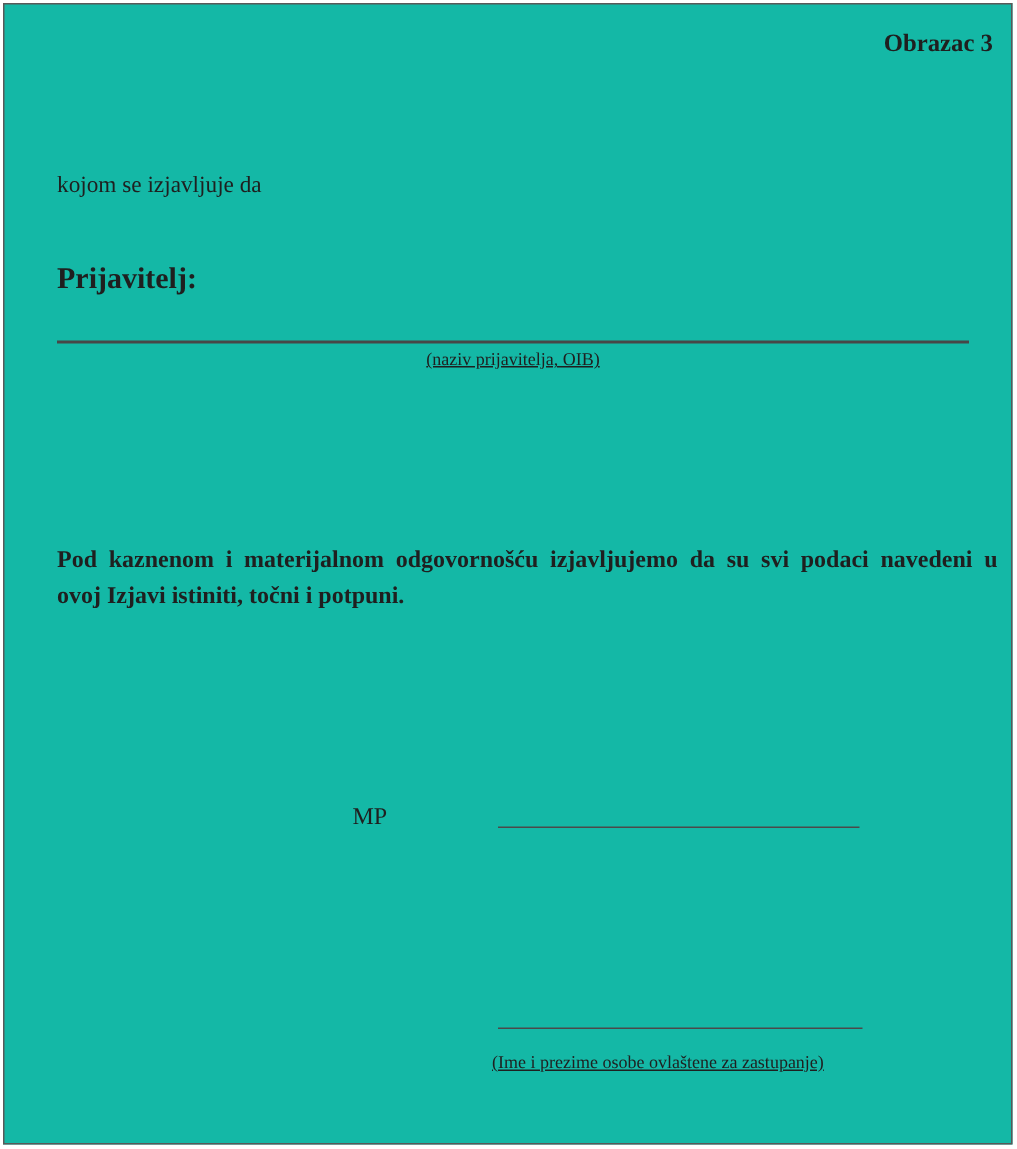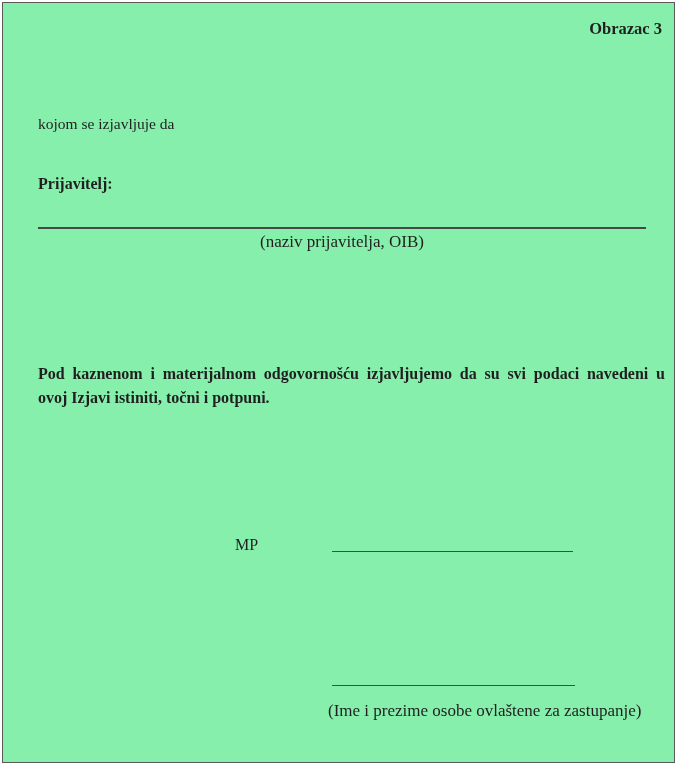--- a/index.html
+++ b/index.html
@@ -8,21 +8,21 @@
     background: #ffffff;
     width: 678px;
     height: 766px;
     font-family: "Liberation Serif", "DejaVu Serif", serif;
     color: #1f1f1f;
   }
   .page {
     position: absolute;
     left: 2px; top: 2px; right: 3px; bottom: 3px;
     border: 1px solid #595959;
-    background: #86efac;
+    background: #14b8a6;
     overflow: hidden;
   }
   .abs { position: absolute; }
   .form-label {
     top: 16px; right: 12px;
     font-weight: bold;
     font-size: 16.5px;
   }
   .title {
     top: 53px; left: 0; width: 100%;
@@ -32,31 +32,32 @@
     letter-spacing: 0.3px;
   }
   .intro {
     top: 112px; left: 35px;
     font-size: 15.5px;
     font-family: Liberation Serif, serif;
   }
   .applicant-label {
     top: 172px; left: 35px;
     font-weight: bold;
-    font-size: 16px;
+    font-size: 20px;
   }
   .rule {
     height: 0;
     border-top: 2px solid #474747;
   }
   .applicant-line {
     top: 224px; left: 35px; width: 608px;
   }
   .caption {
-    font-size: 17px;
+    font-size: 12px;
+    text-decoration: underline;
   }
   .applicant-caption {
     top: 229px; left: 35px; width: 608px;
     text-align: center;
   }
   .para {
     left: 35px; width: 627px;
     font-size: 15.5px;
     line-height: 24px;
   }

